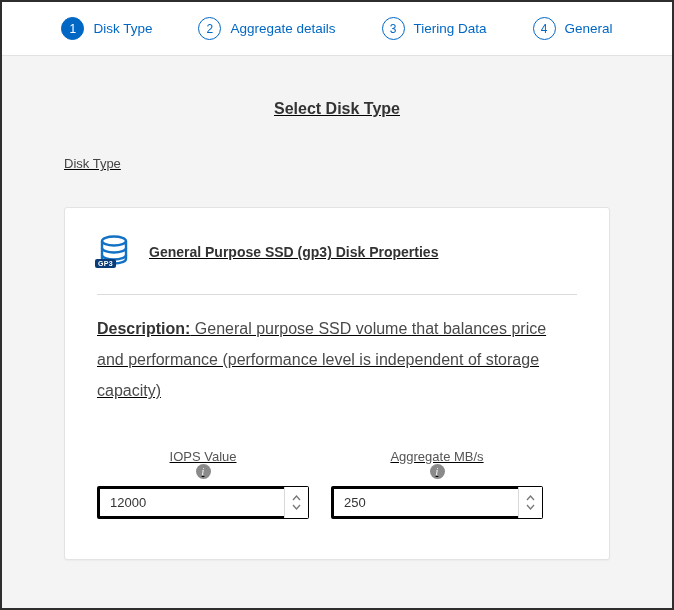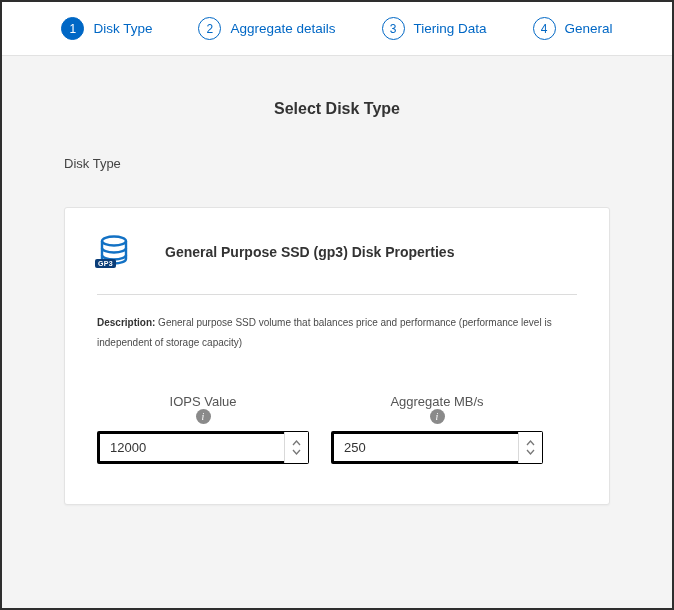--- a/index.html
+++ b/index.html
@@ -42,21 +42,21 @@
   .step.active .step-circle {
     background: #0067c5;
     color: #fff;
   }
   .step-label {
     color: #0067c5;
     font-size: 13.5px;
   }
 
   
-  .content { padding: 0 62px; }
+  .content { padding: 0 62px; text-decoration: underline; }
   .page-title {
     text-align: center;
     margin-top: 44px;
     font-size: 16px;
     font-weight: bold;
     color: #333;
   }
   .field-label {
     margin-top: 38px;
     font-size: 13px;
@@ -82,21 +82,21 @@
     margin-top: 36px;
     background: #fff;
     border: 1px solid #e3e3e3;
     border-radius: 3px;
     box-shadow: 0 1px 2px rgba(0,0,0,0.04);
     padding: 26px 32px 40px 32px;
   }
   .card-head {
     display: flex;
     align-items: center;
-    gap: 32px;
+    gap: 16px;
   }
   .card-heading {
     font-size: 14px;
     font-weight: bold;
     color: #333;
   }
   .disk-icon { position: relative; width: 36px; height: 36px; flex: 0 0 auto; }
   .disk-icon svg { display:block; }
   .disk-badge {
     position: absolute;
@@ -109,21 +109,21 @@
     border-radius: 2px;
     letter-spacing: .3px;
   }
   .card-divider {
     margin-top: 24px;
     border: 0;
     border-top: 1px solid #dcdcdc;
   }
   .description {
     margin-top: 18px;
-    font-size: 10px;
+    font-size: 16px;
     color: #4a4a4a;
     line-height: 1.95;
     max-width: 455px;
   }
   .description b { color: #333; }
 
   .fields-row {
     margin-top: 42px;
     display: flex;
     gap: 22px;

